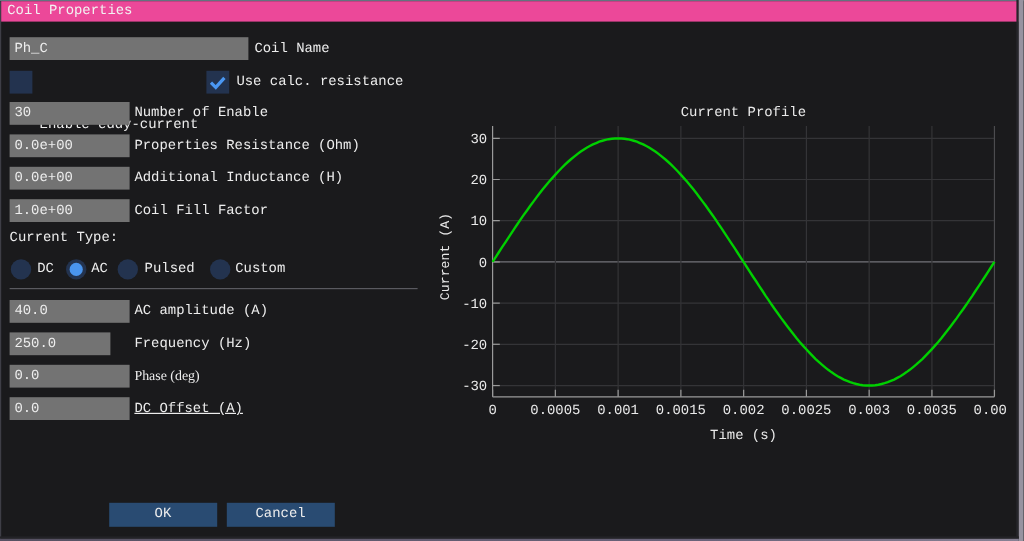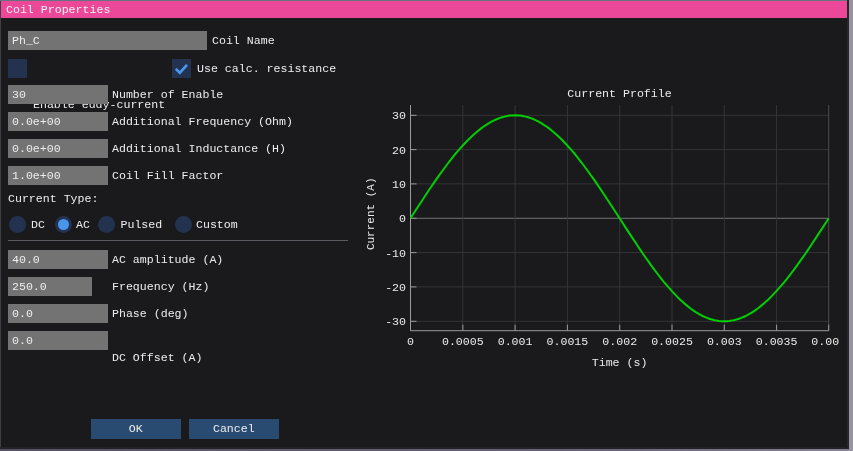--- a/index.html
+++ b/index.html
@@ -26,21 +26,21 @@
 <div class="cb" style="left:172px;top:58.5px;">
 <svg width="19" height="19" viewBox="0 0 19 19">
         <path d="M3.8 9.9 L7.8 13.8 L15 5.9" fill="none" stroke="#4a97f2" stroke-width="2.7"></path>
       </svg>
 </div>
 <div class="lbl" style="left:197px;top:58.5px;">Use calc. resistance</div>
 
 <div class="field" style="left:8px;top:85px;width:100px;">30</div>
 <div class="lbl" style="left:112px;top:85px;">Number of Enable</div>
 <div class="field" style="left:8px;top:112px;width:100px;">0.0e+00</div>
-<div class="lbl" style="left:112px;top:112px;">Additional Frequency (Ohm)</div>
+<div class="lbl" style="left:112px;top:112px;">Properties Resistance (Ohm)</div>
 <div class="field" style="left:8px;top:139px;width:100px;">0.0e+00</div>
 <div class="lbl" style="left:112px;top:139px;">Additional Inductance (H)</div>
 <div class="field" style="left:8px;top:166px;width:100px;">1.0e+00</div>
 <div class="lbl" style="left:8px;top:188.5px;">Current Type:</div>
 
 <div class="lbl" style="left:112px;top:166px;">Coil Fill Factor</div>
 
 <div class="radio" style="left:8.8px;top:216px;"></div>
 <div class="lbl" style="left:31px;top:215px;">DC</div>
 <div class="radio" style="left:54.5px;top:216px;"></div>
@@ -51,23 +51,23 @@
 <div class="radio" style="left:174.5px;top:216px;"></div>
 <div class="lbl" style="left:196px;top:215px;">Custom</div>
 
 <div class="abs" style="left:8px;top:240px;width:340px;height:1px;background:#5a5a60;"></div>
 
 <div class="field" style="left:8px;top:250px;width:100px;">40.0</div>
 <div class="lbl" style="left:112px;top:250px;">AC amplitude (A)</div>
 <div class="field" style="left:8px;top:277px;width:84px;">250.0</div>
 <div class="lbl" style="left:112px;top:277px;">Frequency (Hz)</div>
 <div class="field" style="left:8px;top:304px;width:100px;">0.0</div>
-<div class="lbl" style="left:112px;top:304px;">Phase (deg)</div>
+<div class="lbl" style="left:112px;top:304px;font-family:Liberation Serif, serif;">Phase (deg)</div>
 <div class="field" style="left:8px;top:331px;width:100px;">0.0</div>
-<div class="lbl" style="left:112px;top:348px;">DC Offset (A)</div>
+<div class="lbl" style="left:112px;top:331px;text-decoration:underline;">DC Offset (A)</div>
 
 <div class="btn" style="left:91px;top:419px;width:89.5px;">OK</div>
 <div class="btn" style="left:188.8px;top:419px;width:90px;">Cancel</div>
 
 <svg width="489" height="300" viewBox="0 0 489 300" style="position:absolute;left:350px;top:85px;overflow:hidden;font-family:'Liberation Mono',monospace;font-size:11.6px;fill:#eaeaea;">
 <line x1="60.5" y1="30.3" x2="478.7" y2="30.3" stroke="#343437" stroke-width="1"></line>
 <line x1="60.5" y1="64.6" x2="478.7" y2="64.6" stroke="#343437" stroke-width="1"></line>
 <line x1="60.5" y1="98.9" x2="478.7" y2="98.9" stroke="#343437" stroke-width="1"></line>
 <line x1="60.5" y1="133.3" x2="478.7" y2="133.3" stroke="#737378" stroke-width="1"></line>
 <line x1="60.5" y1="167.6" x2="478.7" y2="167.6" stroke="#343437" stroke-width="1"></line>

